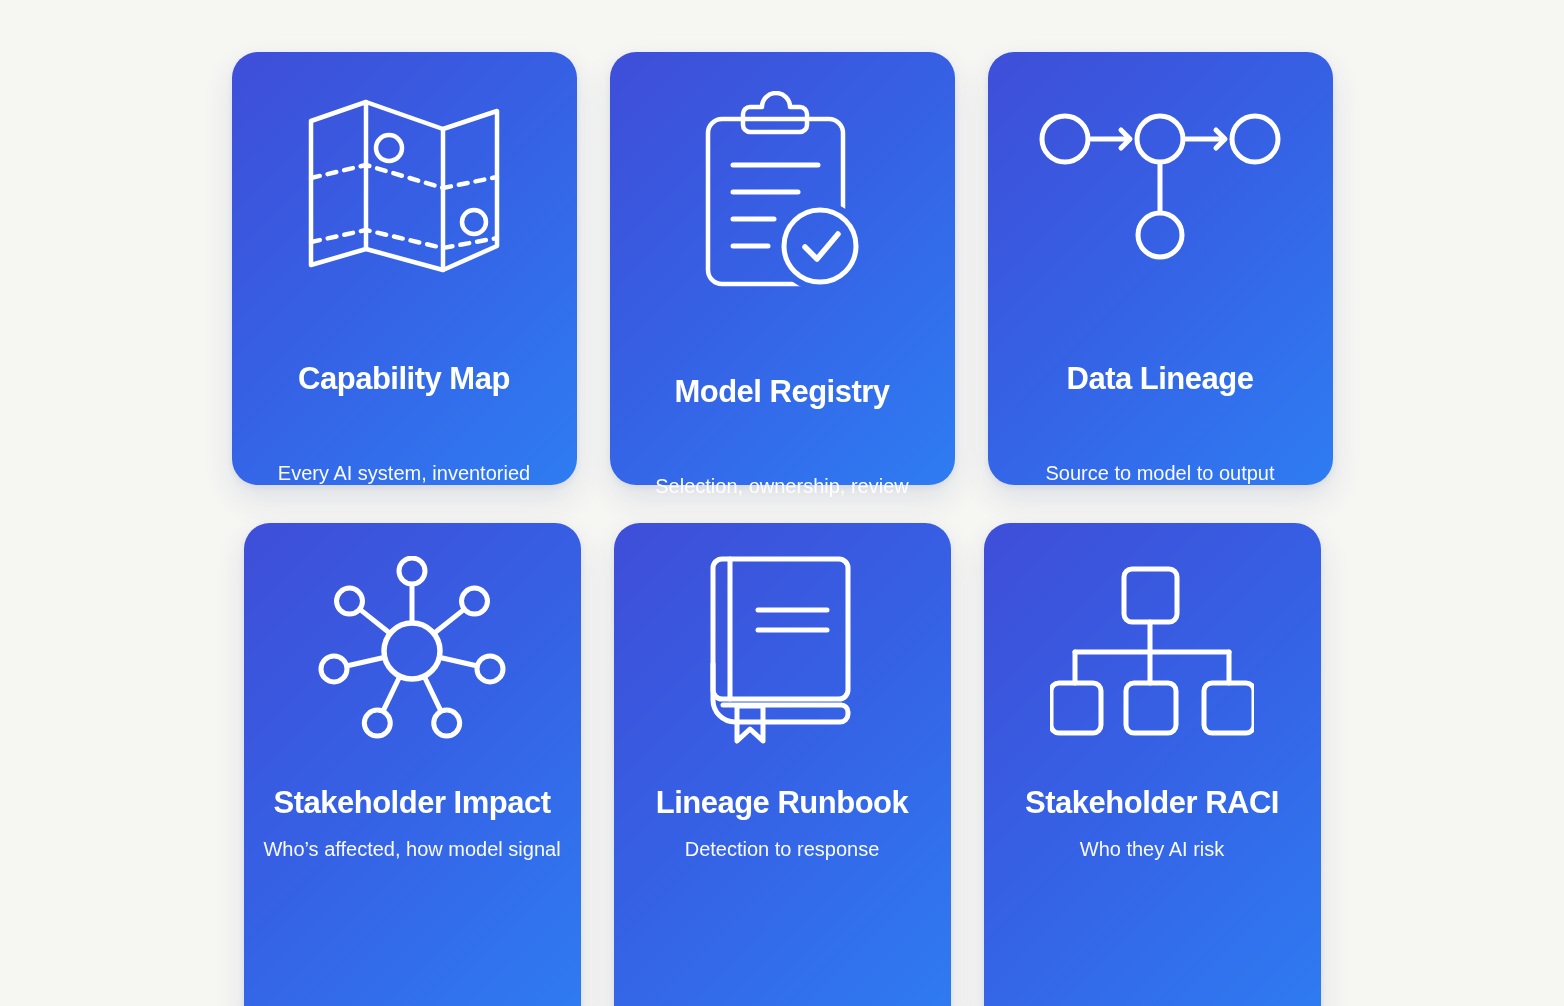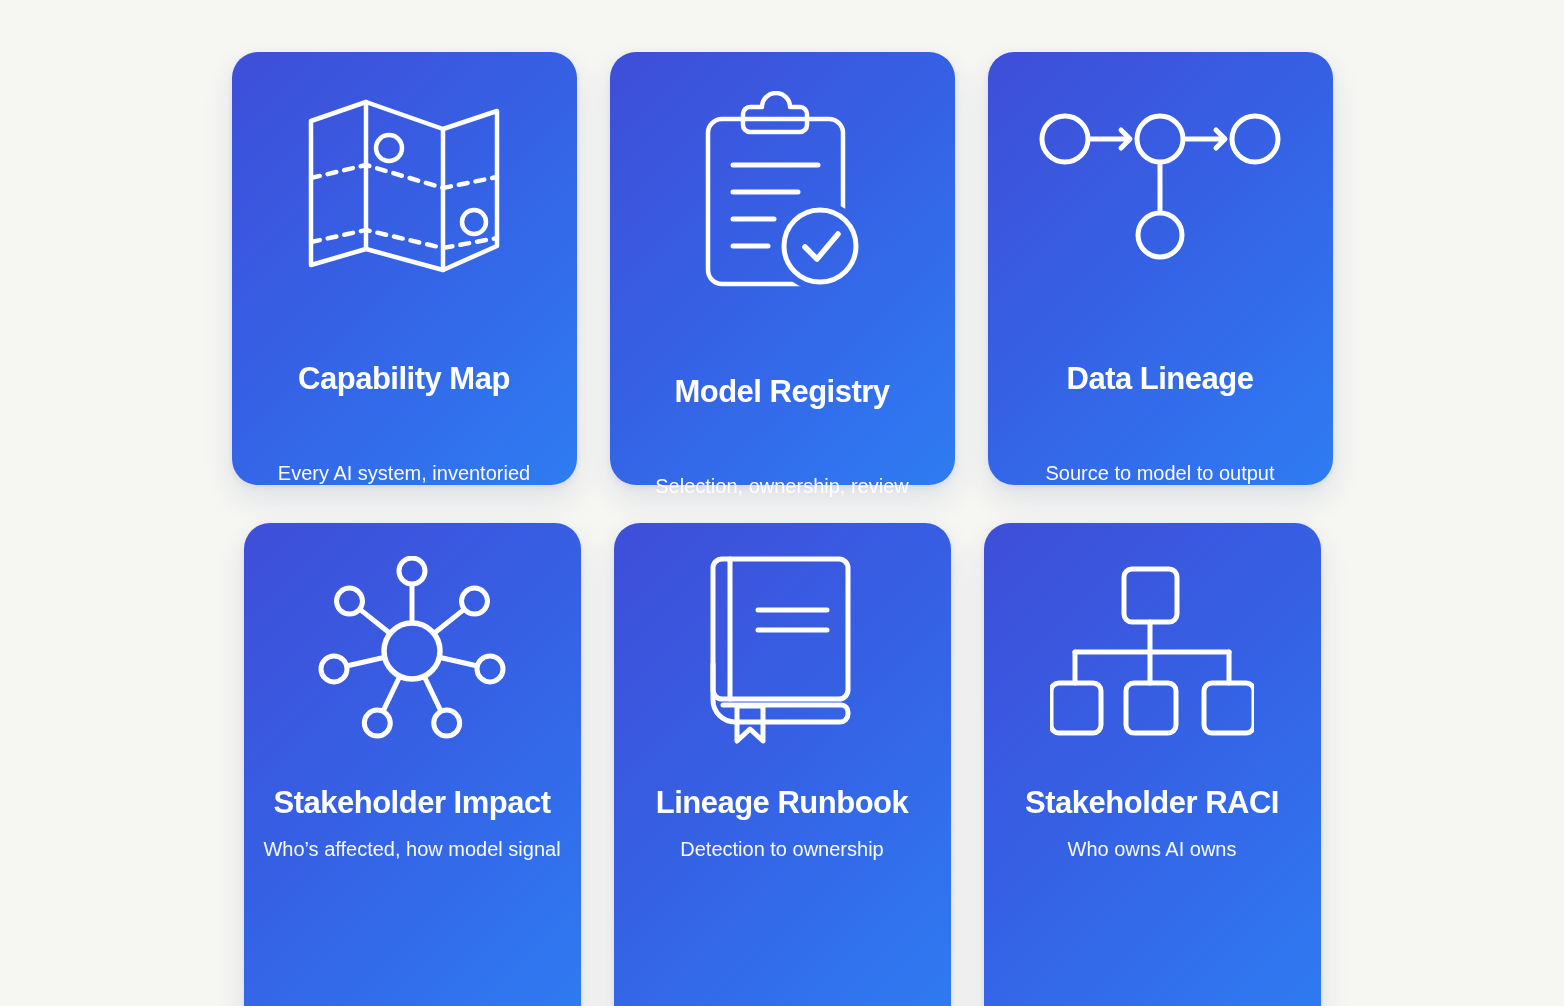--- a/index.html
+++ b/index.html
@@ -142,35 +142,35 @@
         <svg width="145" height="190" viewBox="0 0 145 190">
           <rect class="st" stroke-width="5" x="3" y="3" width="135" height="140" rx="9"></rect>
           <line class="st" stroke-width="5" x1="20" y1="3" x2="20" y2="143"></line>
           <path class="st" stroke-width="5" d="M3,108 V144 A22,22 0 0 0 25,166 H130 A8,8 0 0 0 138,158 V156 A7,7 0 0 0 131,149 H13"></path>
           <path class="st" stroke-width="5" d="M27,150 H53 V185 L40,173 L27,185 Z"></path>
           <line class="st" stroke-width="5" x1="48" y1="54" x2="117" y2="54"></line>
           <line class="st" stroke-width="5" x1="48" y1="74" x2="117" y2="74"></line>
         </svg>
       </div>
       <div class="card-title">Lineage Runbook</div>
-      <div class="card-subtitle">Detection to ownership</div>
+      <div class="card-subtitle">Detection to response</div>
     </div>
 
     <div class="card">
       <div class="icon-wrap">
         <svg width="204" height="170" viewBox="0 0 204 170">
           <rect class="st" stroke-width="5" x="74" y="3" width="53" height="53" rx="8"></rect>
           <line class="st" stroke-width="5" x1="100" y1="56" x2="100" y2="86"></line>
           <line class="st" stroke-width="5" x1="25" y1="86" x2="179" y2="86"></line>
           <line class="st" stroke-width="5" x1="25" y1="86" x2="25" y2="117"></line>
           <line class="st" stroke-width="5" x1="100" y1="86" x2="100" y2="117"></line>
           <line class="st" stroke-width="5" x1="179" y1="86" x2="179" y2="117"></line>
           <rect class="st" stroke-width="5" x="1" y="117" width="50" height="50" rx="8"></rect>
           <rect class="st" stroke-width="5" x="76" y="117" width="50" height="50" rx="8"></rect>
           <rect class="st" stroke-width="5" x="154" y="117" width="50" height="50" rx="8"></rect>
         </svg>
       </div>
       <div class="card-title">Stakeholder RACI</div>
-      <div class="card-subtitle">Who owns AI owns</div>
+      <div class="card-subtitle">Who they AI risk</div>
     </div>
 
   </div>
 </div>
 
 </body></html>

